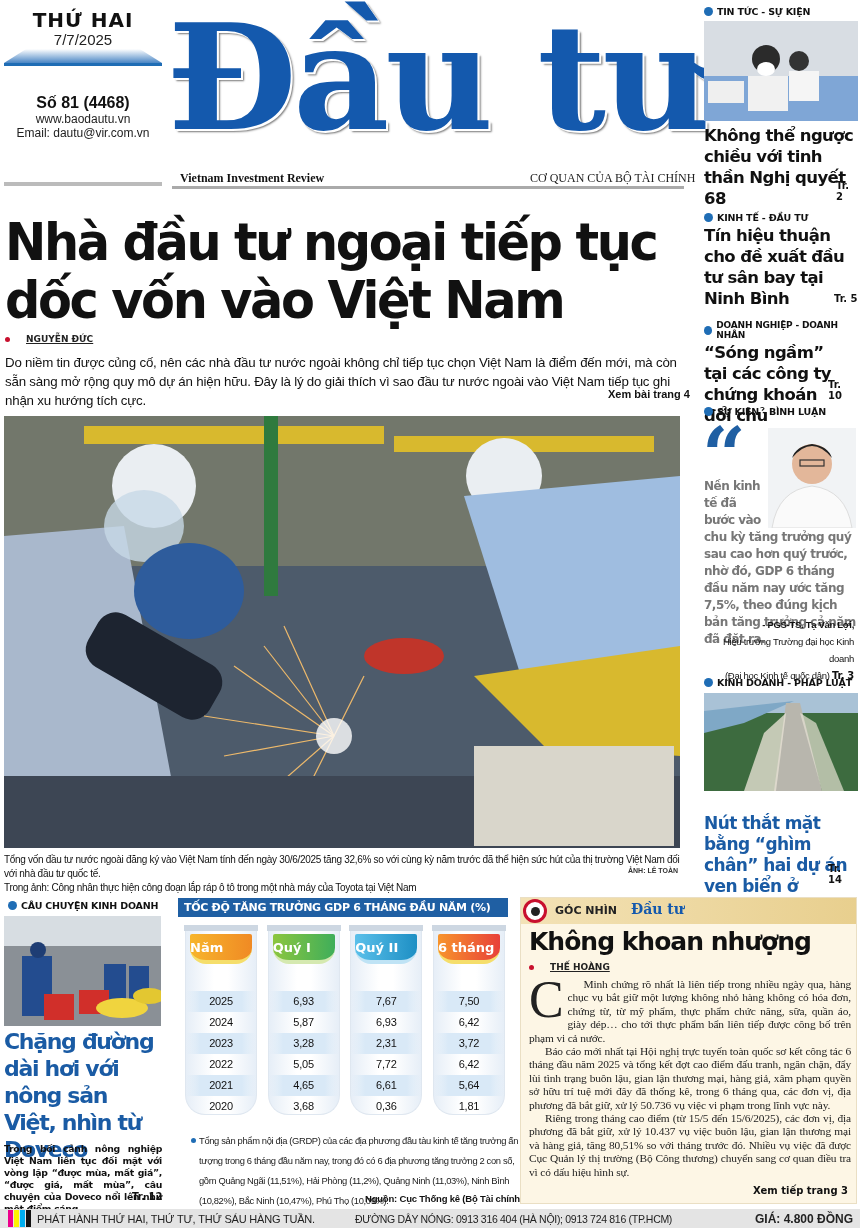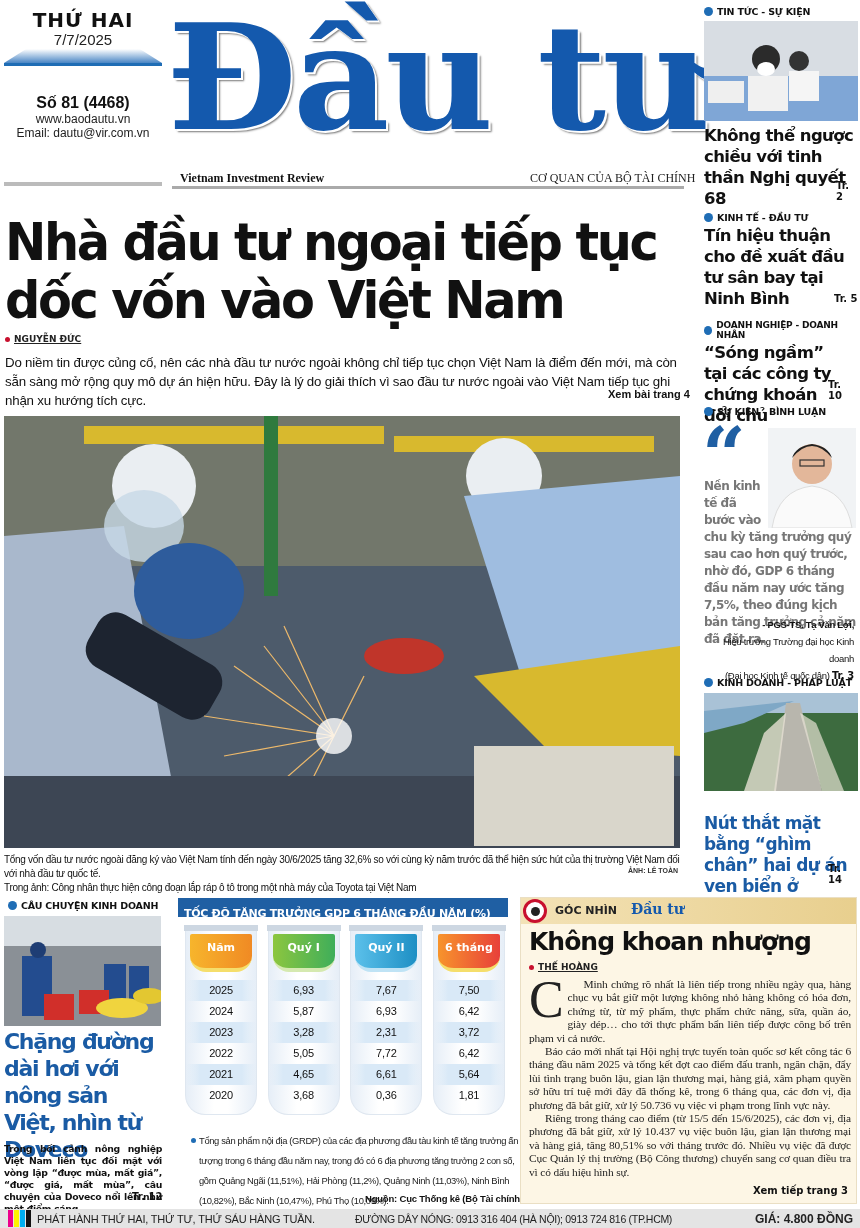--- a/index.html
+++ b/index.html
@@ -14,21 +14,21 @@
 #issue{font-weight:bold;font-size:16px;text-align:center;margin-top:28px}
 .info{font-size:12px;text-align:center;color:#222;line-height:14px}
 #leftrule{position:absolute;left:0;top:176px;width:158px;height:4px;background:#bbb}
 
 #logo{left:172px;top:-8px;width:512px;height:170px;font-family:"DejaVu Serif",serif;font-weight:bold;font-size:146px;color:#1459ad;letter-spacing:-4px;text-shadow:2px 2px 0 #fff,3px 3px 2px #777;white-space:nowrap;transform:scaleX(1.02)}
 #vir{left:180px;top:171px;font-family:"Liberation Serif",serif;font-weight:bold;font-size:12px}
 #cq{left:530px;top:171px;font-family:"Liberation Serif",serif;font-size:12px;color:#222}
 #mastrule{left:172px;top:186px;width:512px;height:3px;background:#aaa}
 
 #headline{left:5px;top:213px;width:690px;font-family:"DejaVu Sans",sans-serif;font-weight:bold;font-size:52px;line-height:58px;letter-spacing:-2.5px;color:#111;transform:scaleX(.95);transform-origin:left}
-.byline{font-family:"DejaVu Sans",sans-serif;font-weight:bold;font-size:9px;color:#222;display:flex;align-items:center;gap:4px}
+.byline{font-family:"DejaVu Sans",sans-serif;font-weight:bold;font-size:9px;color:#222;display:flex;align-items:center;gap:16px}
 .byline .dot{width:5px;height:5px;border-radius:50%;background:#c8102e}
 #lead-by{left:5px;top:334px}
 #lead{left:5px;top:353px;width:678px;font-family:"Liberation Sans",sans-serif;font-size:13.3px;line-height:19px;color:#111;letter-spacing:-.2px}
 #lead-more{left:608px;top:388px;font-weight:bold;font-size:11px}
 
 #photo{left:4px;top:416px;width:676px;height:432px;overflow:hidden;background:linear-gradient(90deg,#3b4a5c 0%,#b9a55a 30%,#6f7f92 55%,#c9b23a 75%,#5a6f86 100%)}
 #caption{left:4px;top:853px;width:676px;font-size:10px;line-height:14px;color:#111;letter-spacing:-.3px}
 #credit{left:628px;top:867px;font-size:7px;color:#333;font-weight:bold}
 
 #rcol{left:700px;top:0;width:158px;height:890px}
@@ -37,28 +37,28 @@
 .rhead{font-family:"DejaVu Sans",sans-serif;font-weight:bold;font-size:16.5px;line-height:21px;letter-spacing:-.6px;color:#111}
 .tr{font-family:"DejaVu Sans",sans-serif;font-weight:bold;font-size:10px;color:#111}
 .blue{color:#1a5ba4}
 
 #ccsec{left:8px;top:900px}
 #ccimg{left:4px;top:916px;width:157px;height:110px;overflow:hidden;background:linear-gradient(160deg,#cfd6dd 0%,#7d8a93 35%,#3c5f9f 55%,#e7c949 75%,#d1322d 100%)}
 #cchead{left:4px;top:1028px;width:160px;font-family:"DejaVu Sans",sans-serif;font-weight:bold;font-size:22px;line-height:27px;letter-spacing:-1.3px;color:#1a5ba4}
 #ccbody{left:4px;top:1143px;width:158px;font-family:"DejaVu Sans",sans-serif;font-weight:bold;font-size:9.3px;line-height:12px;text-align:justify;letter-spacing:-.3px}
 #cctr{left:132px;top:1191px}
 
-#gdp-title{left:178px;top:898px;width:330px;height:19px;background:#1f5fa3;color:#fff;font-family:"DejaVu Sans",sans-serif;font-weight:bold;font-size:11px;padding:9px 6px;letter-spacing:-.3px}
+#gdp-title{left:178px;top:898px;width:330px;height:19px;background:#1f5fa3;color:#fff;font-family:"DejaVu Sans",sans-serif;font-weight:bold;font-size:11px;padding:3px 6px;letter-spacing:-.3px}
 #gdp{left:185px;top:925px;width:320px;height:195px;display:flex;justify-content:space-between}
 .tube{width:72px;height:190px;border-radius:0 0 20px 20px;background:linear-gradient(90deg,#e6eef7,#fff 40%,#fff 60%,#e6eef7);position:relative;border:1px solid #dfe7f0;border-top:none}
 .tube-cap{height:6px;background:#cdd7e2;margin:0 -2px}
-.tube-h{height:38px;margin:3px 4px 0;border-radius:2px 2px 16px 16px;color:#fff;font-family:"DejaVu Sans",sans-serif;font-weight:bold;font-size:11px;text-align:center;line-height:28px;border-bottom:4px solid #f5de6b}
+.tube-h{height:30px;margin:3px 4px 0;border-radius:2px 2px 16px 16px;color:#fff;font-family:"DejaVu Sans",sans-serif;font-weight:bold;font-size:13px;line-height:28px;border-bottom:4px solid #f5de6b}
 .tube-cell{font-size:11px;text-align:center;line-height:21px;height:21px;letter-spacing:-.2px}
 .tube-cell.alt{background:linear-gradient(90deg,transparent,#d9e9f7 20%,#d9e9f7 80%,transparent)}
-.tube-body{margin-top:8px}
+.tube-body{margin-top:27px}
 #gdp-notes{left:190px;top:1131px;width:330px;font-size:9.4px;line-height:20px;color:#222;letter-spacing:-.35px}
 #gdp-notes .b{display:block;padding-left:9px;text-indent:-8px}
 #gdp-notes .b::before{content:"";display:inline-block;width:5px;height:5px;border-radius:50%;background:#1f6db5;margin-right:3px;vertical-align:1px}
 #gdp-src{left:365px;top:1193px;font-weight:bold;font-size:9.5px;letter-spacing:-.2px}
 
 #gn{left:520px;top:897px;width:337px;height:307px;background:#fdf6e5;border:1px solid #eadfc4}
 #gn-bar{position:absolute;left:0;top:0;width:100%;height:26px;background:linear-gradient(90deg,#f3e2b6,#e8cf8e)}
 #gn-icon{position:absolute;left:2px;top:1px;width:24px;height:24px;border-radius:50%;background:#fff;border:3px solid #c8102e}
 #gn-icon::after{content:"";position:absolute;left:5px;top:5px;width:9px;height:9px;border-radius:50%;background:#222}
 #gn-label{position:absolute;left:34px;top:6px;font-family:"DejaVu Sans",sans-serif;font-weight:bold;font-size:11px;color:#222}

